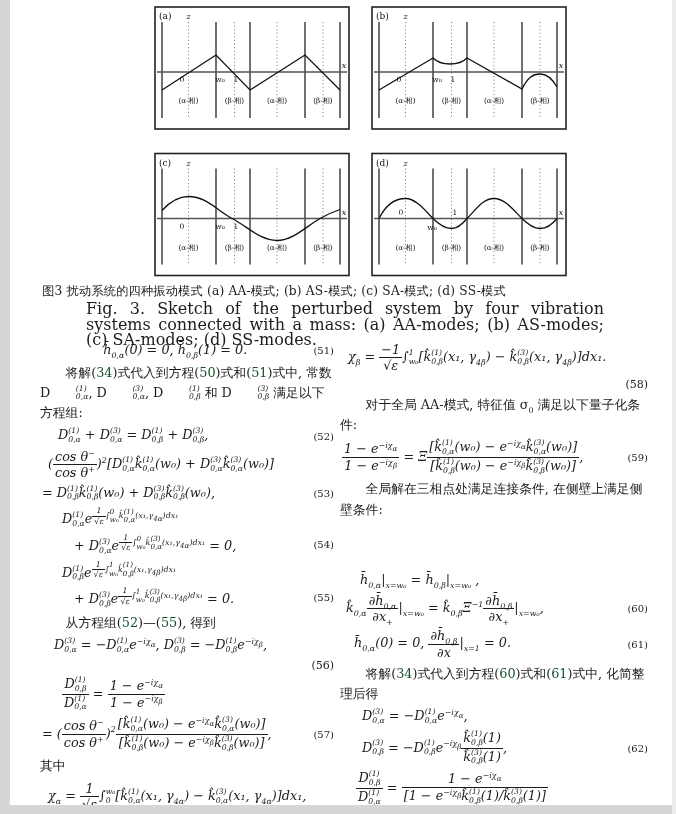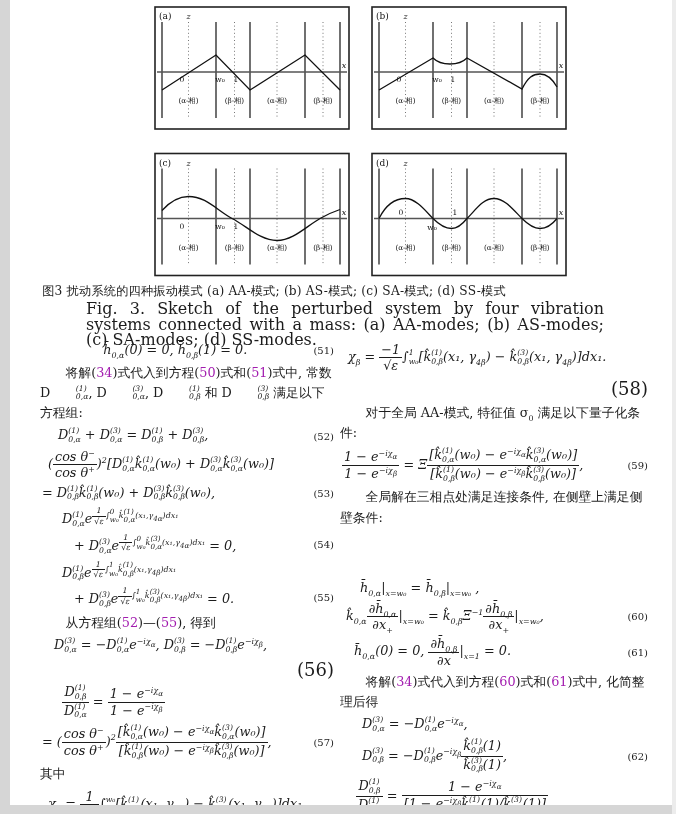--- a/index.html
+++ b/index.html
@@ -31,31 +31,31 @@
   
   .col{position:absolute;top:338px;font-size:12.8px;}
   #col-left{left:40px;width:294px;}
   #col-right{left:340px;width:308px;}
   .block{margin:2px 0;}
   .block.p{text-indent:2em;line-height:1.58;margin:3px 0;}
   .block.p.noindent{text-indent:0;}
   .block.eq{display:flex;align-items:center;margin:4px 0;}
   .block.eq .math{flex:1;text-align:center;font-style:italic;line-height:1.3;}
   .block.eq .num{margin-left:3px;font-size:10px;white-space:nowrap;}
-  .block.numrow{text-align:right;font-size:18px;margin:2px 0 4px 0;}
+  .block.numrow{text-align:right;font-size:11px;margin:2px 0 4px 0;}
 
   
   sup,sub{font-size:.62em;line-height:0;}
   sup sup,sup sub,sub sup,sub sub,sup .ss,sub .ss,.ss sup,.ss sub{font-size:.9em;}
   .frac{display:inline-block;vertical-align:middle;text-align:center;line-height:1.2;}
   .frac>.t{display:block;border-bottom:1px solid #1c1c1c;padding:0 2px;}
   .frac>.b{display:block;padding:0 2px;}
   .ss{display:inline-block;vertical-align:middle;font-size:.6em;line-height:1.15;text-align:left;}
   .ss>.t,.ss>.b{display:block;}
-  .ref-red{color:#a21caf;}
+  .ref-red{color:#14532d;}
   .p .ss,.p .frac{font-style:italic;}
 </style>
 </head>
 <body>
 
 <div id="page">
   <div id="edge-left" class="edge"></div>
   <div id="edge-bottom" class="edge"></div>
   <div id="edge-right" class="edge"></div>
 

